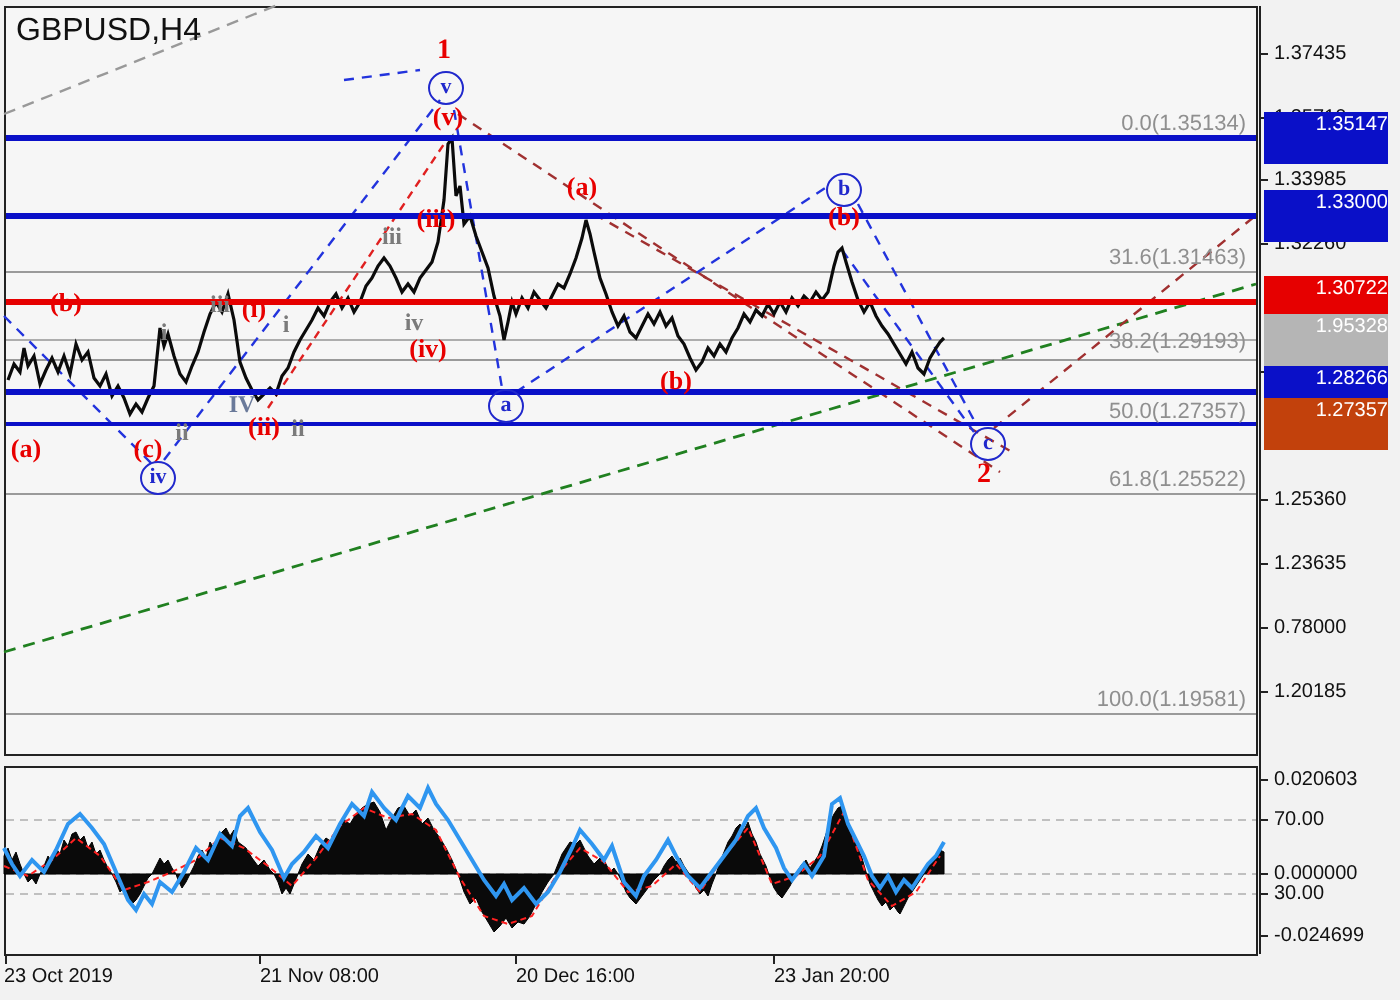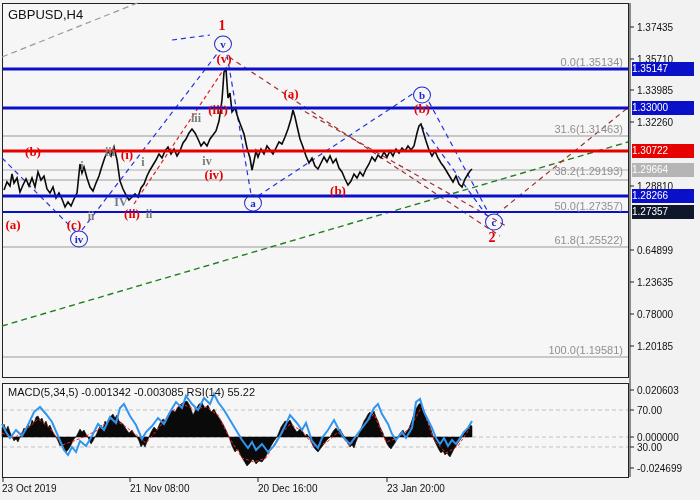--- a/index.html
+++ b/index.html
@@ -2,24 +2,24 @@
 <html><head>
 <meta charset="utf-8">
 <style>
   html,body{margin:0;padding:0;}
   .stage{position:relative;width:700px;height:500px;background:#f2f2f2;overflow:hidden;
          font-family:"Liberation Sans",sans-serif;}
   .panel{position:absolute;border:1px solid #222;background:#f6f6f6;box-sizing:border-box;}
   #main-panel{left:2px;top:3px;width:627px;height:375px;}
   #ind-panel{left:2px;top:383px;width:627px;height:95px;}
   #gfx{position:absolute;left:0;top:0;}
-  .symbol{position:absolute;left:8px;top:7px;font-size:13px;color:#111;}
+  .symbol{position:absolute;left:8px;top:7px;font-size:16px;color:#111;}
   .indlabel{position:absolute;left:8px;top:386px;font-size:11px;color:#111;white-space:nowrap;}
   .tick{position:absolute;left:637px;font-size:10px;color:#111;transform:translateY(-50%);white-space:nowrap;}
-  .badge{position:absolute;left:632px;width:62px;height:14px;line-height:14px;text-align:left;
+  .badge{position:absolute;left:632px;width:62px;height:26px;line-height:14px;text-align:right;
          font-size:10px;color:#fff;transform:translateY(-50%);}
   .fib{position:absolute;right:77px;font-size:11px;color:#8f8f8f;transform:translateY(-50%);white-space:nowrap;}
   .date{position:absolute;top:483px;font-size:10px;color:#111;white-space:nowrap;}
   .wv{position:absolute;transform:translate(-50%,-50%);font-family:"Liberation Serif",serif;
       font-weight:bold;white-space:nowrap;line-height:1;}
   .wr{color:#e80000;font-size:13px;}
   .wg{color:#7b7b7b;font-size:12px;text-align:right;}
   .wc{color:#2028cc;font-size:11px;width:16px;height:15px;border:1px solid #2028cc;border-radius:50%;
       text-align:center;line-height:14px;background:rgba(246,246,246,0.0);}
 </style>
@@ -129,42 +129,41 @@
         <line x1="630" y1="447" x2="634" y2="447"></line>
       <line x1="630" y1="468" x2="634" y2="468"></line>
       <line x1="3" y1="477" x2="3" y2="482"></line>
         <line x1="130" y1="477" x2="130" y2="482"></line>
       <line x1="258" y1="477" x2="258" y2="482"></line>
         <line x1="387" y1="477" x2="387" y2="482"></line>
     </g>
   </svg>
 
   <span class="symbol">GBPUSD,H4</span>
-  <span class="indlabel">MACD(5,34,5) -0.001342 -0.003085 RSI(14) 55.22</span>
   <div id="overlay">
       <span class="tick" style="top: 27px;">1.37435</span>
       <span class="tick" style="top: 59px;">1.35710</span>
       <span class="tick" style="top: 90px;">1.33985</span>
       <span class="tick" style="top: 122px;">1.32260</span>
       <span class="tick" style="top: 186px;">1.28810</span>
-      <span class="tick" style="top: 250px;">0.64899</span>
+      <span class="tick" style="top: 250px;">1.25360</span>
       <span class="tick" style="top: 282px;">1.23635</span>
       <span class="tick" style="top: 314px;">0.78000</span>
       <span class="tick" style="top: 346px;">1.20185</span>
       <span class="tick" style="top: 390px;">0.020603</span>
       <span class="tick" style="top: 410px;">70.00</span>
       <span class="tick" style="top: 437px;">0.000000</span>
       <span class="tick" style="top: 447px;">30.00</span>
       <span class="tick" style="top: 468px;">-0.024699</span>
       <span class="badge" style="top: 69px; background: rgb(10, 16, 200);">1.35147</span>
       <span class="badge" style="top: 108px; background: rgb(10, 16, 200);">1.33000</span>
       <span class="badge" style="top: 151px; background: rgb(230, 0, 0);">1.30722</span>
-      <span class="badge" style="top: 170px; background: rgb(181, 181, 181);">1.29664</span>
+      <span class="badge" style="top: 170px; background: rgb(181, 181, 181);">1.95328</span>
       <span class="badge" style="top: 196px; background: rgb(10, 16, 200);">1.28266</span>
-      <span class="badge" style="top: 212px; background: #0f172a;">1.27357</span>
+      <span class="badge" style="top: 212px; background: #c2410c;">1.27357</span>
       <span class="date" style="left: 2px;">23 Oct 2019</span>
       <span class="date" style="left: 130px;">21 Nov 08:00</span>
       <span class="date" style="left: 258px;">20 Dec 16:00</span>
       <span class="date" style="left: 387px;">23 Jan 20:00</span>
       <span class="fib" style="top: 62px;">0.0(1.35134)</span>
       <span class="fib" style="top: 129px;">31.6(1.31463)</span>
       <span class="fib" style="top: 171px;">38.2(1.29193)</span>
       <span class="fib" style="top: 206px;">50.0(1.27357)</span>
       <span class="fib" style="top: 240px;">61.8(1.25522)</span>
       <span class="fib" style="top: 350px;">100.0(1.19581)</span>

